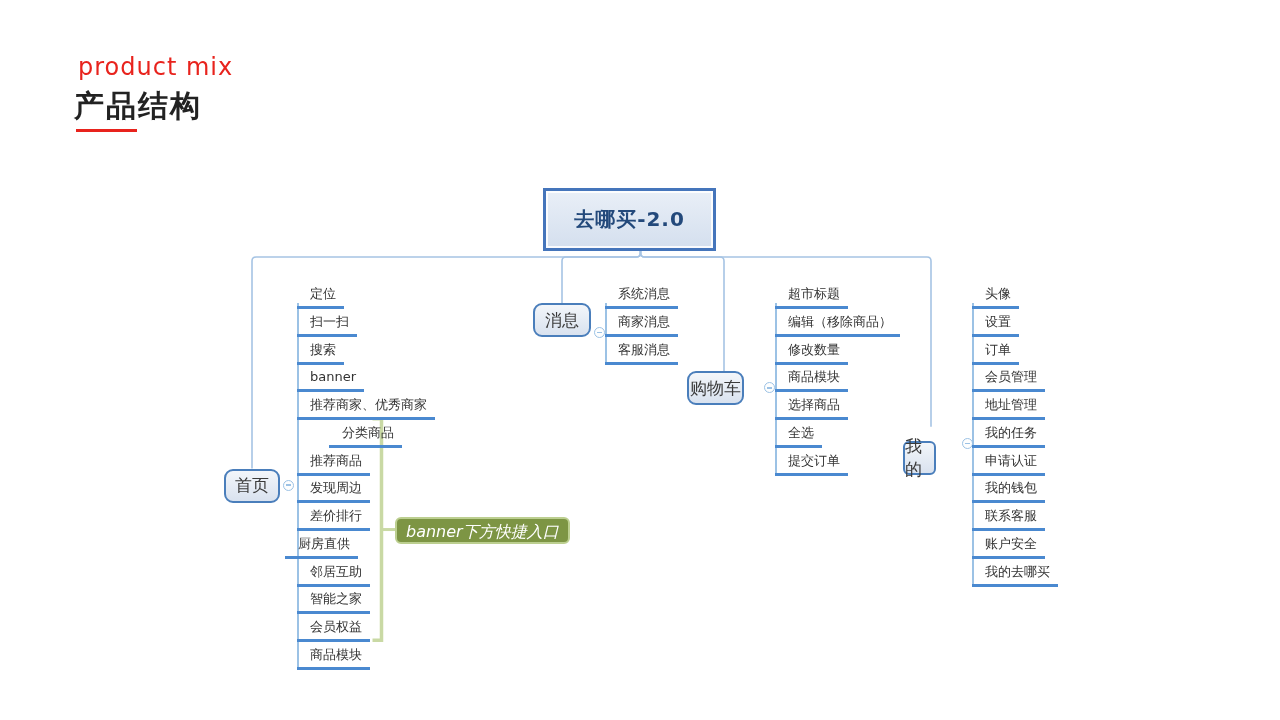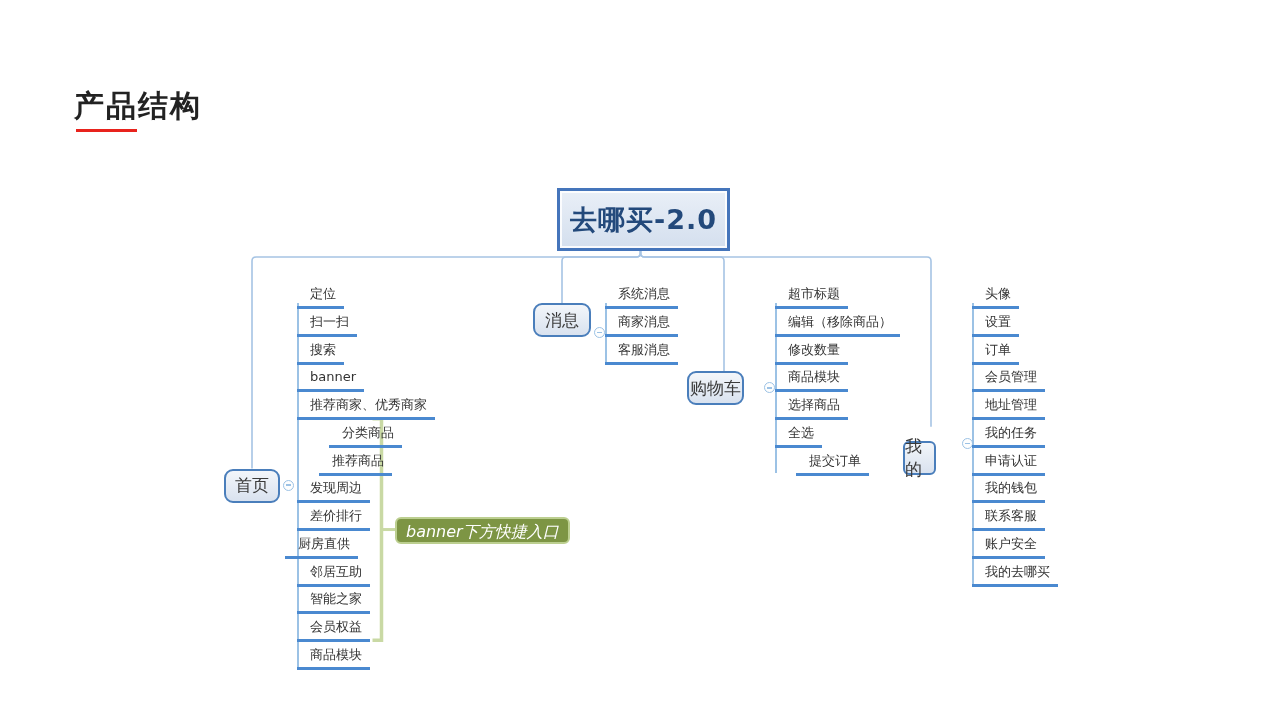--- a/index.html
+++ b/index.html
@@ -5,44 +5,45 @@
   html,body{margin:0;padding:0;background:#fff;}
   .canvas{position:relative;width:1280px;height:720px;background:#ffffff;overflow:hidden;
           font-family:"DejaVu Sans","Liberation Sans",sans-serif;}
   
   .caption{position:absolute;left:78px;top:53px;font-size:24px;color:#e8231d;letter-spacing:1px;}
   .title{position:absolute;left:74px;top:86px;font-size:30px;color:#222;font-weight:600;letter-spacing:2px;}
   .title-underline{position:absolute;left:76px;top:129px;width:61px;height:3px;background:#e8231d;}
   
   .mindmap{position:absolute;left:0;top:0;width:1280px;height:720px;}
   svg.links{position:absolute;left:0;top:0;}
-  .root-node{position:absolute;left:557px;top:188px;width:167px;height:57px;
+  .root-node{position:absolute;left:543px;top:188px;width:167px;height:57px;
              border:3px solid #4575bb;background:linear-gradient(180deg,#e9eff7 0%,#d4dfee 100%);
              box-shadow:inset 0 0 0 2px rgba(255,255,255,.85);
              display:flex;align-items:center;justify-content:center;
-             font-size:27px;font-weight:bold;color:#23497b;letter-spacing:1px;}
+             font-size:20px;font-weight:bold;color:#23497b;letter-spacing:1px;}
   .branch-node{position:absolute;height:34px;border:2px solid #4a7ebb;border-radius:9px;
                background:linear-gradient(180deg,#f3f6fa 0%,#d9e2ef 100%);
                display:flex;align-items:center;justify-content:center;
                font-size:17px;color:#3a3a3a;box-sizing:border-box;}
   .ccircle{position:absolute;width:11px;height:11px;border:1px solid #9cc2e5;border-radius:50%;
            background:#fdfefe;box-sizing:border-box;display:flex;align-items:center;justify-content:center;}
   .ccircle i{display:block;width:5px;height:1.5px;background:#9cc2e5;}
   .spine{position:absolute;width:2px;background:#9cc2e5;}
   .topic{position:absolute;white-space:nowrap;}
   .topic span{display:inline-block;padding:0 8px 4px 13px;border-bottom:3px solid #4a89d0;
               font-size:13px;line-height:16px;color:#333;}
   .summary-label{position:absolute;height:27px;line-height:25px;padding:0 9px;border-radius:6px;
                  background:#7d9544;border:2px solid #bccf90;color:#fff;font-size:16px;
                  font-style:italic;box-sizing:border-box;white-space:nowrap;}
 </style>
 </head>
 <body>
 
 <div class="canvas">
+  <div class="caption">product mix</div>
   <div class="title">产品结构</div>
   <div class="title-underline"></div>
 
   <div class="mindmap">
     <svg class="links" id="links" width="1280" height="720">
         <path d="M640.5 245 V253 Q640.5 257 636.5 257 H256 Q252 257 252 261 V468.505" fill="none" stroke="#a6c4e4" stroke-width="1.6"></path>
         <path d="M640.5 245 V253 Q640.5 257 636.5 257 H566 Q562 257 562 261 V315.77" fill="none" stroke="#a6c4e4" stroke-width="1.6"></path>
         <path d="M640.5 245 V253 Q640.5 257 644.5 257 H720 Q724 257 724 261 V371.31" fill="none" stroke="#a6c4e4" stroke-width="1.6"></path>
         <path d="M640.5 245 V253 Q640.5 257 644.5 257 H927 Q931 257 931 261 V426.85" fill="none" stroke="#a6c4e4" stroke-width="1.6"></path>
         <path d="M372.5 418.85 H381.5 V640.24 H372.5" fill="none" stroke="#c9d9a4" stroke-width="3.5"></path>
@@ -56,21 +57,21 @@
         <div class="ccircle" style="left: 283px; top: 479.505px;">
           <i></i>
         </div>
         <div class="spine" style="left: 297px; top: 303px; height: 364.01px;"></div>
         <div class="topic" style="left: 297px; top: 283px;"><span>定位</span></div>
         <div class="topic" style="left: 297px; top: 310.77px;"><span>扫一扫</span></div>
         <div class="topic" style="left: 297px; top: 338.54px;"><span>搜索</span></div>
         <div class="topic" style="left: 297px; top: 366.31px;"><span>banner</span></div>
         <div class="topic" style="left: 297px; top: 394.08px;"><span>推荐商家、优秀商家</span></div>
         <div class="topic" style="left: 297px; top: 421.85px; margin-left: 32px;"><span>分类商品</span></div>
-        <div class="topic" style="left: 297px; top: 449.62px; padding-left: 22px;"><span>推荐商品</span></div>
+        <div class="topic" style="left: 297px; top: 449.62px;"><span>推荐商品</span></div>
         <div class="topic" style="left: 297px; top: 477.39px;"><span>发现周边</span></div>
         <div class="topic" style="left: 297px; top: 505.16px;"><span>差价排行</span></div>
         <div class="topic" style="left: 285px; top: 532.93px;"><span>厨房直供</span></div>
         <div class="topic" style="left: 297px; top: 560.7px;"><span>邻居互助</span></div>
         <div class="topic" style="left: 297px; top: 588.47px;"><span>智能之家</span></div>
         <div class="topic" style="left: 297px; top: 616.24px;"><span>会员权益</span></div>
         <div class="topic" style="left: 297px; top: 644.01px;"><span>商品模块</span></div>
         <div class="branch-node" style="left: 533px; top: 303px; width: 58px;">
           <span>消息</span>
         </div>
@@ -87,21 +88,21 @@
         <div class="ccircle" style="left: 764px; top: 382.31px;">
           <i></i>
         </div>
         <div class="spine" style="left: 775px; top: 303px; height: 169.62px;"></div>
         <div class="topic" style="left: 775px; top: 283px;"><span>超市标题</span></div>
         <div class="topic" style="left: 775px; top: 310.77px;"><span>编辑（移除商品）</span></div>
         <div class="topic" style="left: 775px; top: 338.54px;"><span>修改数量</span></div>
         <div class="topic" style="left: 775px; top: 366.31px;"><span>商品模块</span></div>
         <div class="topic" style="left: 775px; top: 394.08px;"><span>选择商品</span></div>
         <div class="topic" style="left: 775px; top: 421.85px;"><span>全选</span></div>
-        <div class="topic" style="left: 775px; top: 449.62px; padding-left: 21px;"><span>提交订单</span></div>
+        <div class="topic" style="left: 775px; top: 449.62px;"><span>提交订单</span></div>
         <div class="branch-node" style="left: 903px; top: 441px; width: 33px; border-radius: 6px;">
           <span>我的</span>
         </div>
         <div class="ccircle" style="left: 962px; top: 437.85px;">
           <i></i>
         </div>
         <div class="spine" style="left: 972px; top: 303px; height: 280.7px;"></div>
         <div class="topic" style="left: 972px; top: 283px;"><span>头像</span></div>
         <div class="topic" style="left: 972px; top: 310.77px;"><span>设置</span></div>
         <div class="topic" style="left: 972px; top: 338.54px;"><span>订单</span></div>

